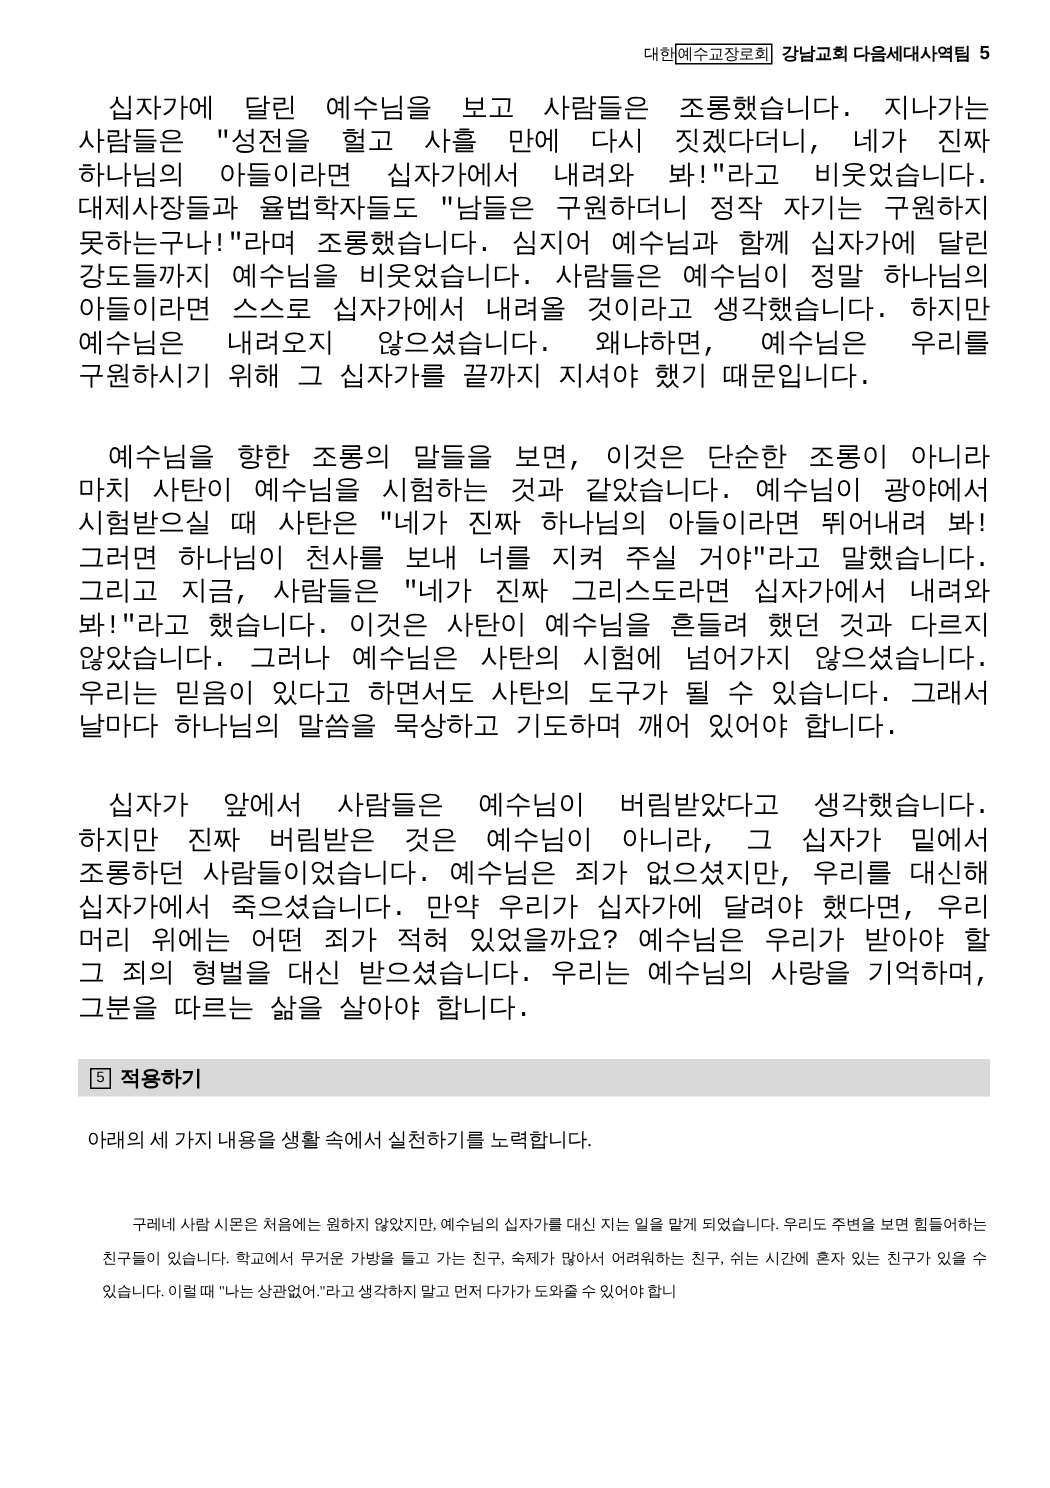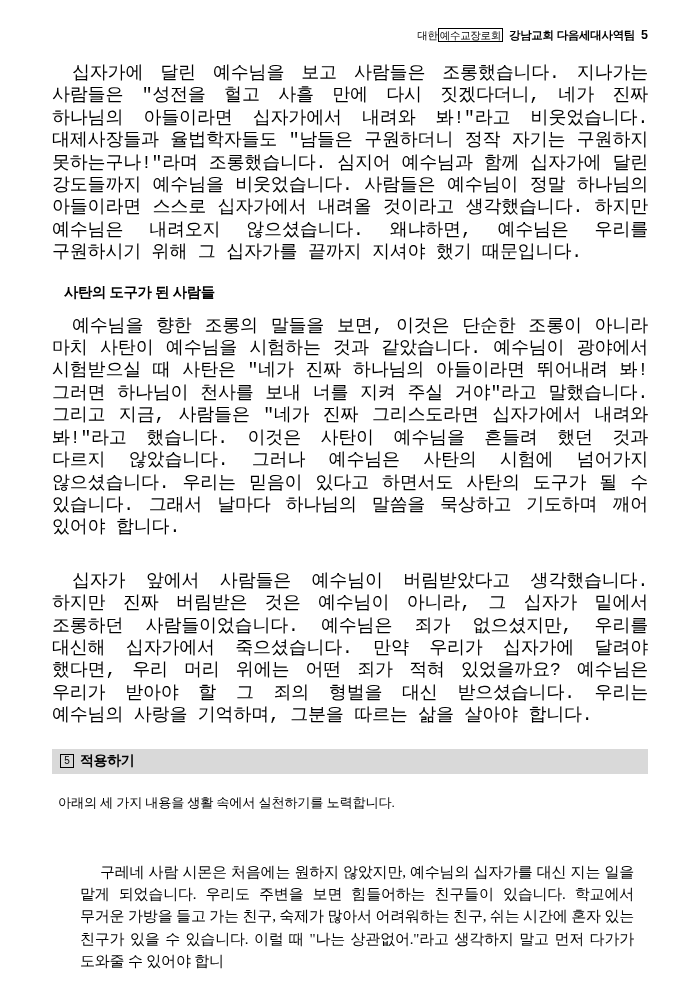--- a/index.html
+++ b/index.html
@@ -9,21 +9,21 @@
     height: 992px;
     background: #ffffff;
     font-family: "Liberation Serif", "DejaVu Serif", serif;
     color: #000000;
     position: relative;
     overflow: hidden;
   }
   .page {
     width: 700px;
     height: 992px;
-    padding: 28px 52px 0 52px;
+    padding: 28px 40px 0 52px;
     position: relative;
   }
   
   .header {
     display: flex;
     justify-content: flex-end;
     align-items: baseline;
     gap: 6px;
     height: 20px;
     margin-bottom: 14px;
@@ -115,22 +115,22 @@
     font-weight: bold;
     font-family: "Liberation Sans", sans-serif;
     letter-spacing: -0.4px;
     line-height: 22px;
   }
   h3.itemhead .circ {
     font-family: "DejaVu Sans", sans-serif;
     font-size: 14px;
   }
   p.sub-para {
-    margin: 12px;
-    font-size: 15px;
+    margin: 0;
+    font-size: 10px;
     line-height: 22.4px;
     text-align: justify;
     text-indent: 20px;
     letter-spacing: -0.2px;
     padding-left: 16px;
     padding-right: 2px;
     word-break: keep-all;
   }
 </style>
 </head>
@@ -141,21 +141,20 @@
   <div class="header">
     <span class="org"><span>대한</span><span class="mark">예수교장로회</span></span>
     <span class="church">강남교회 다음세대사역팀</span>
     <span class="pageno">5</span>
   </div>
 
   <p class="para">십자가에 달린 예수님을 보고 사람들은 조롱했습니다. 지나가는 사람들은 "성전을 헐고 사흘 만에 다시 짓겠다더니, 네가 진짜 하나님의 아들이라면 십자가에서 내려와 봐!"라고 비웃었습니다. 대제사장들과 율법학자들도 "남들은 구원하더니 정작 자기는 구원하지 못하는구나!"라며 조롱했습니다. 심지어 예수님과 함께 십자가에 달린 강도들까지 예수님을 비웃었습니다. 사람들은 예수님이 정말 하나님의 아들이라면 스스로 십자가에서 내려올 것이라고 생각했습니다. 하지만 예수님은 내려오지 않으셨습니다. 왜냐하면, 예수님은 우리를 구원하시기 위해 그 십자가를 끝까지 지셔야 했기 때문입니다.</p>
 
   <div class="gap-md"></div>
 
-  <h2 class="subhead">사탄의 도구가 된 사람들</h2>
 
   <div class="gap-sm"></div>
 
   <p class="para">예수님을 향한 조롱의 말들을 보면, 이것은 단순한 조롱이 아니라 마치 사탄이 예수님을 시험하는 것과 같았습니다. 예수님이 광야에서 시험받으실 때 사탄은 "네가 진짜 하나님의 아들이라면 뛰어내려 봐! 그러면 하나님이 천사를 보내 너를 지켜 주실 거야"라고 말했습니다. 그리고 지금, 사람들은 "네가 진짜 그리스도라면 십자가에서 내려와 봐!"라고 했습니다. 이것은 사탄이 예수님을 흔들려 했던 것과 다르지 않았습니다. 그러나 예수님은 사탄의 시험에 넘어가지 않으셨습니다. 우리는 믿음이 있다고 하면서도 사탄의 도구가 될 수 있습니다. 그래서 날마다 하나님의 말씀을 묵상하고 기도하며 깨어 있어야 합니다.</p>
 
   <div class="gap-md"></div>
 
 
   <div class="gap-sm"></div>
 

